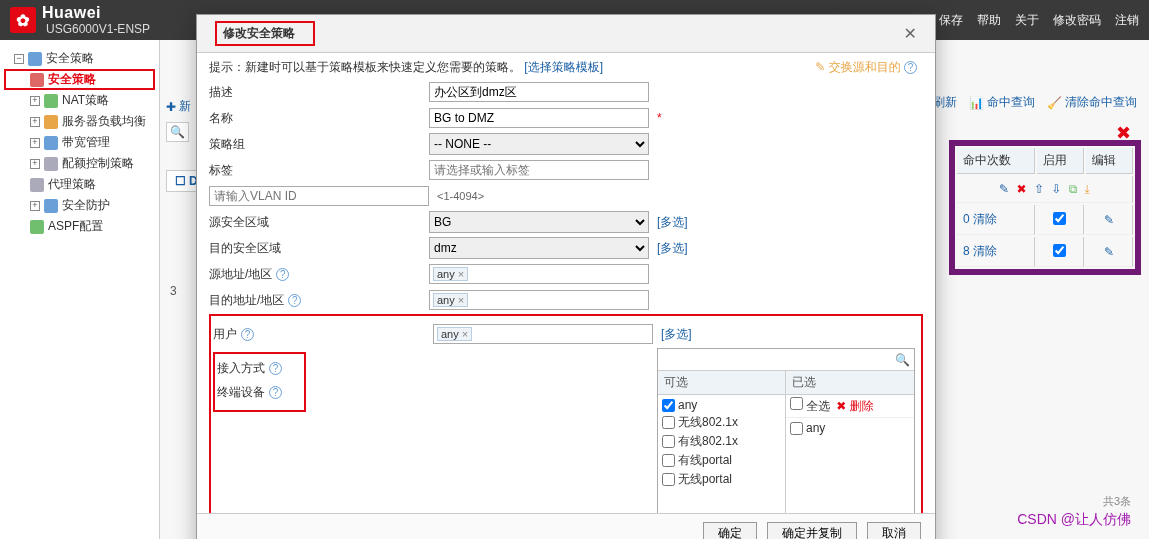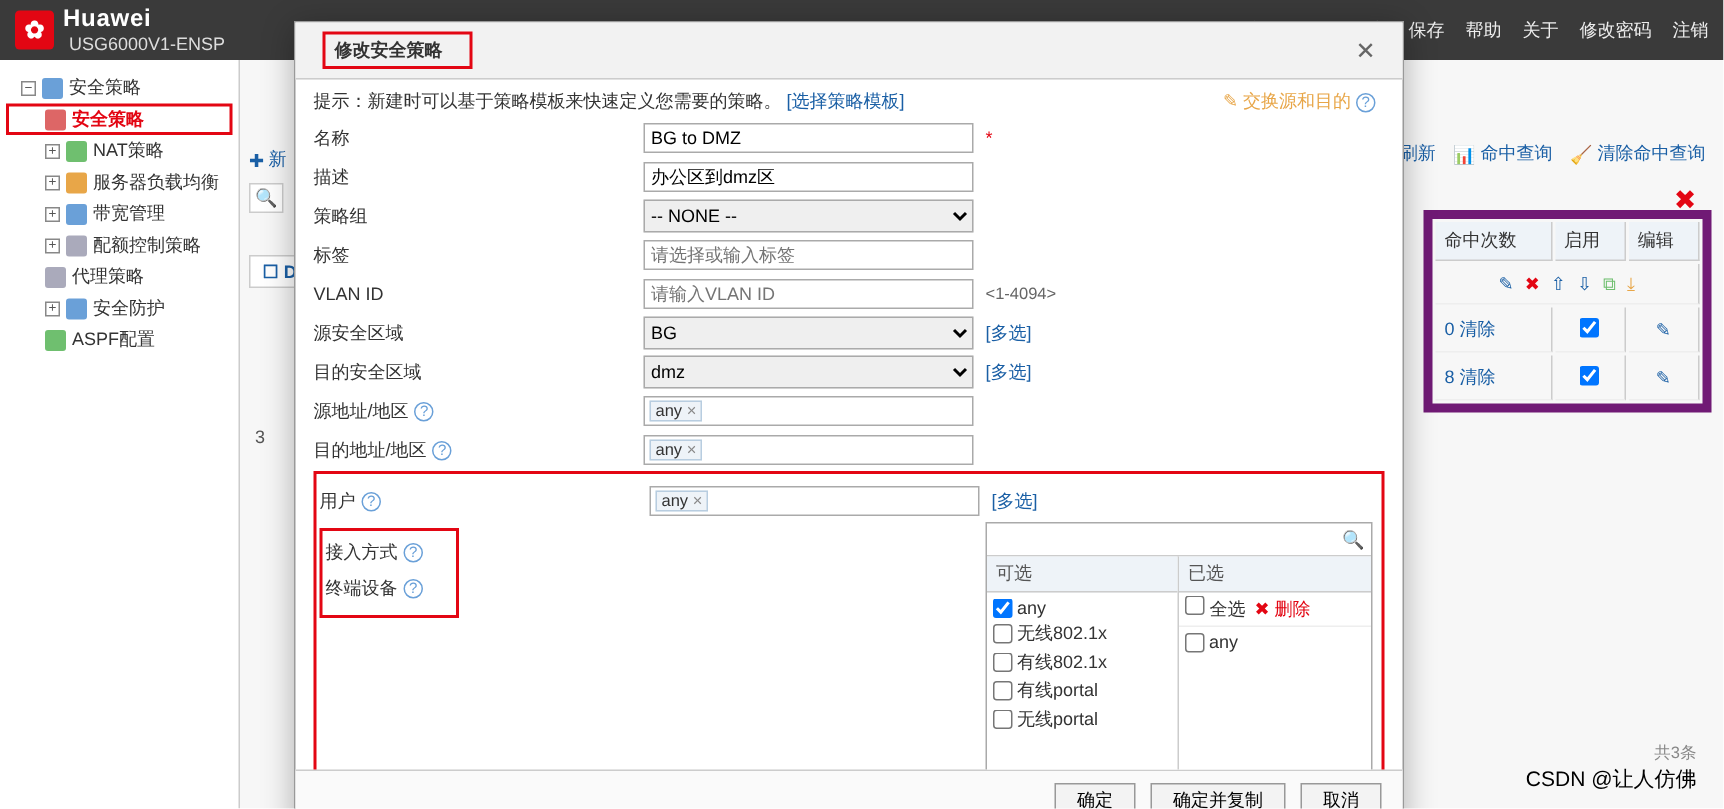--- a/index.html
+++ b/index.html
@@ -79,21 +79,21 @@
 .dual-head { background:#eef3f8; padding:3px 6px; border-bottom:1px solid #ccc; color:#555; }
 .dual-body { height:120px; overflow:auto; padding:2px 4px; }
 .dual-body label { display:flex; align-items:center; gap:3px; padding:1px 0; }
 .dual-toolbar { display:flex; align-items:center; gap:6px; padding:2px 4px; border-bottom:1px solid #eee; }
 .btn { border:1px solid #999; background:#f3f3f3; padding:2px 14px; cursor:pointer; font-size:12px; }
 
 
 .dialog-footer { border-top:1px solid #ccc; padding:8px 14px; display:flex; justify-content:flex-end; gap:10px; background:#fafafa; }
 
 
-.watermark { position:absolute; right:18px; bottom:10px; color:#000000; font-size:14px; z-index:200; }
+.watermark { position:absolute; right:18px; bottom:10px; color:#a21caf; font-size:14px; z-index:200; }
 .page-count { position:absolute; right:18px; bottom:30px; color:#888; font-size:11px; z-index:10; }
 
 .tab-dm { position:absolute; left:6px; top:130px; border:1px solid #ccc; background:#fff; padding:3px 8px; color:#1a5fa5; font-weight:bold; }
 .plus-new { position:absolute; left:6px; top:58px; display:flex; align-items:center; gap:3px; color:#1a5fa5; cursor:pointer; }
 .search-mini { position:absolute; left:6px; top:82px; border:1px solid #ccc; padding:2px 3px; background:#fff; }
 .row-num { position:absolute; left:10px; top:244px; color:#555; }
 input[type=checkbox] { width:13px; height:13px; }
 </style>
 </head>
 <body>
@@ -211,46 +211,45 @@
 <div class="dialog">
   <div class="dialog-title">
     <span class="t">修改安全策略</span>
     <span class="close">✕</span>
   </div>
   <div class="dialog-body">
     <span class="swap-link">✎ <span>交换源和目的</span> <span class="help-icon">?</span></span>
     <div class="hint-row"><span>提示：新建时可以基于策略模板来快速定义您需要的策略。</span> <a>[选择策略模板]</a></div>
 
     <div class="form-row">
+        <div class="lbl">描述</div>
+        <div class="ctrl">
+          <input type="text" class="w220" value="办公区到dmz区" style="">
+        </div>
+      </div>
+    <div class="form-row">
         <div class="lbl">名称</div>
         <div class="ctrl">
           <input type="text" class="w220" value="BG to DMZ" style="">
           <span style="color:#e30613">*</span>
         </div>
       </div>
     <div class="form-row">
-        <div class="lbl">描述</div>
-        <div class="ctrl">
-          <input type="text" class="w220" value="办公区到dmz区" style="">
-        </div>
-      </div>
-    <div class="form-row">
         <div class="lbl">策略组</div>
         <div class="ctrl">
           <select class="w220"><option>-- NONE --</option></select>
         </div>
       </div>
     <div class="form-row">
         <div class="lbl">标签</div>
         <div class="ctrl">
           <input type="text" class="w220" placeholder="请选择或输入标签" style="">
         </div>
       </div>
     <div class="form-row">
-        <div class="lbl">VLAN ID</div>
         <div class="ctrl">
           <input type="text" class="w220" placeholder="请输入VLAN ID" style="">
           <span class="range">&lt;1-4094&gt;</span>
         </div>
       </div>
     <div class="form-row">
         <div class="lbl">源安全区域</div>
         <div class="ctrl">
           <select class="w220"><option>BG</option></select>
           <a class="multi-link">[多选]</a>

